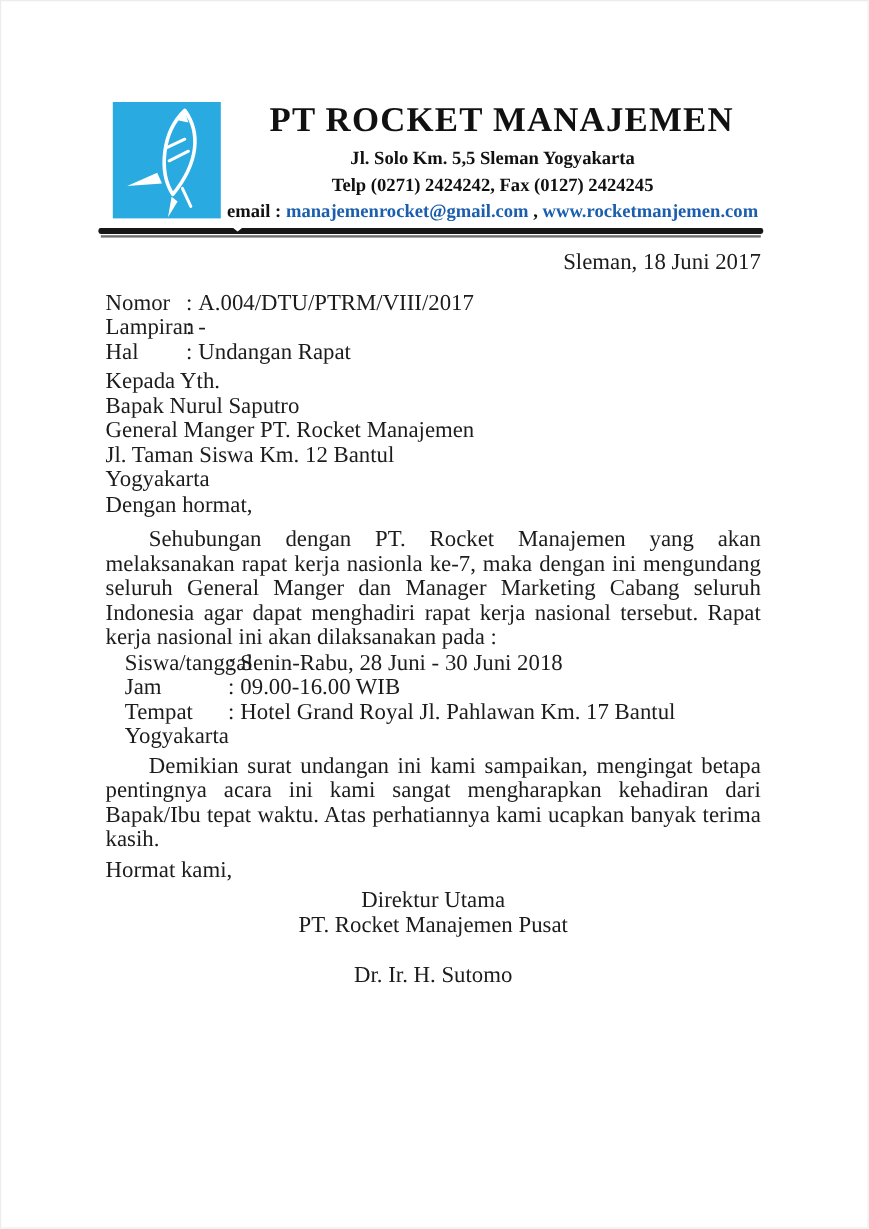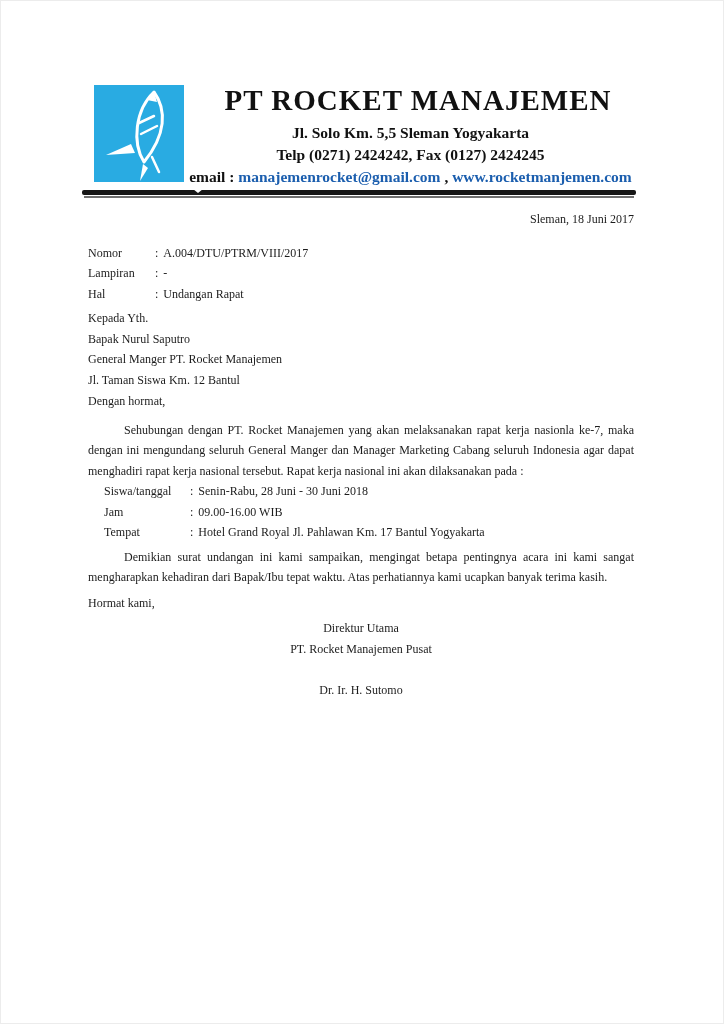--- a/index.html
+++ b/index.html
@@ -63,21 +63,21 @@
     position: absolute;
     top: -1px; left: 111px;
     width: 0; height: 0;
     border-left: 5px solid transparent;
     border-right: 5px solid transparent;
     border-top: 4px solid #ffffff;
   }
   
   .content {
     margin: 0 90px 0 88px;
-    font-size: 12px;
+    font-size: 19px;
     line-height: 20.5px;
   }
   .date-line { text-align: right; margin-top: 14px; }
   .meta { margin-top: 13px; }
   .meta .label { display: inline-block; width: 67px; }
   .details { margin: 0 0 0 16px; }
   .details .label { display: inline-block; width: 86px; }
   .value { margin-left: 5px; }
   .recipient { margin-top: 4px; }
   .salutation { margin-top: 1px; }
@@ -138,20 +138,21 @@
       <div class="meta-row">
         <span class="label">Hal</span><span>:</span><span class="value">Undangan Rapat</span>
       </div>
     </div>
 
     <div class="recipient">
       <div>Kepada Yth.</div>
       <div>Bapak Nurul Saputro</div>
       <div>General Manger PT. Rocket Manajemen</div>
       <div>Jl. Taman Siswa Km. 12 Bantul</div>
+      <div>Yogyakarta</div>
     </div>
 
     <p class="salutation">Dengan hormat,</p>
 
     <p class="para para1">Sehubungan dengan PT. Rocket Manajemen yang akan melaksanakan rapat kerja nasionla ke-7, maka dengan ini mengundang seluruh General Manger dan Manager Marketing Cabang seluruh Indonesia agar dapat menghadiri rapat kerja nasional tersebut. Rapat kerja nasional ini akan dilaksanakan pada :</p>
 
     <div class="details">
       <div class="detail-row">
         <span class="label">Siswa/tanggal</span><span>:</span><span class="value">Senin-Rabu, 28 Juni - 30 Juni 2018</span>
       </div>

